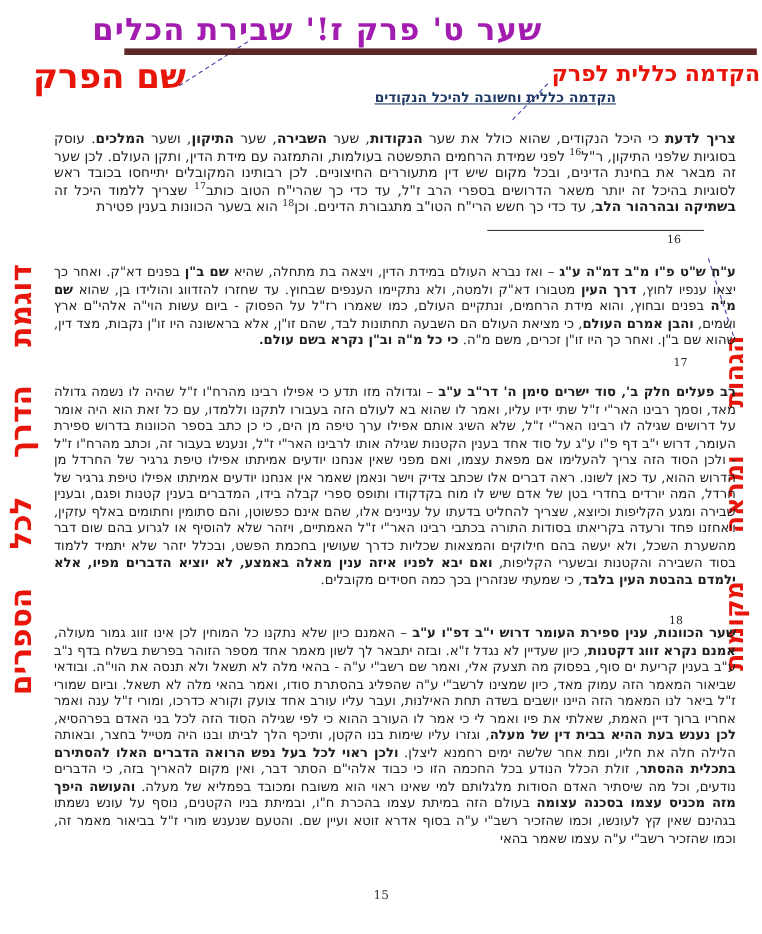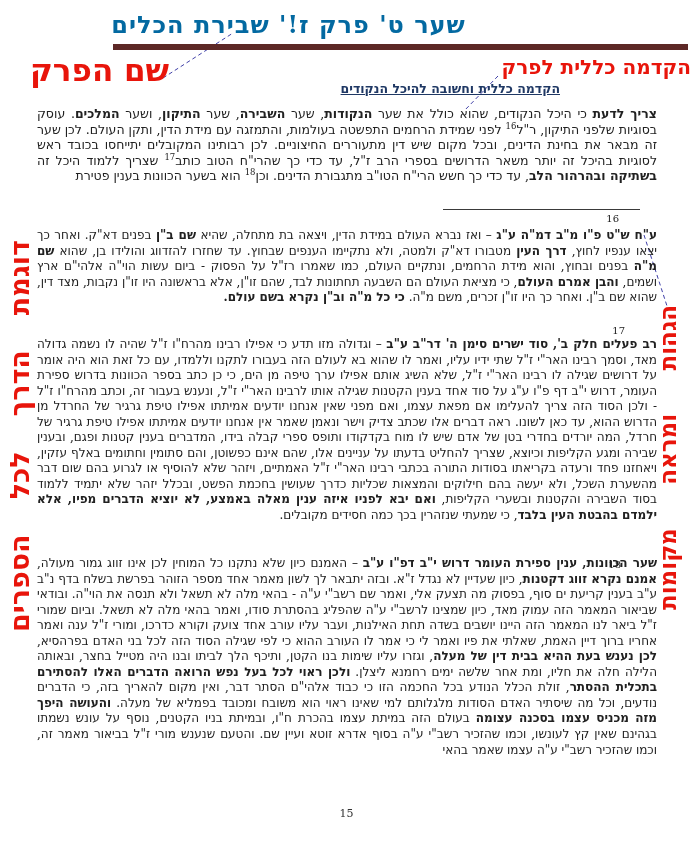--- a/index.html
+++ b/index.html
@@ -1,32 +1,32 @@
 <!DOCTYPE html>
 <html lang="he"><head>
 <meta charset="utf-8">
 <style>
   html,body{margin:0;padding:0;background:#ffffff;}
   .page{position:relative;width:693px;height:849px;background:#ffffff;overflow:hidden;
         font-family:"DejaVu Serif","DejaVu Sans",serif;color:#1f1f1f;}
   .connectors{position:absolute;left:0;top:0;width:693px;height:849px;pointer-events:none;}
   .title{position:absolute;top:10px;left:0;width:577px;text-align:center;direction:rtl;
-         font-size:24px;font-weight:bold;color:#0369a1;letter-spacing:1px;}
+         font-size:28px;font-weight:bold;color:#a21caf;letter-spacing:1px;}
   .title-bar{position:absolute;top:44px;left:113px;width:575px;height:6px;background:#5d2826;}
   .ann{position:absolute;color:#e8150b;font-weight:bold;direction:rtl;white-space:nowrap;}
   .ann-chapter{left:30px;top:52px;font-size:31px;}
   .ann-intro{right:2px;top:55px;font-size:20px;}
   .ann-vert{position:absolute;color:#e8150b;font-weight:bold;direction:rtl;
             transform:rotate(-90deg);transform-origin:0 0;
             text-align:justify;text-align-last:justify;}
   .ann-left-vert{left:3px;top:632px;width:392px;height:34px;font-size:27px;line-height:34px;}
   .ann-right-vert{left:652px;top:610px;width:305px;height:32px;font-size:23px;line-height:32px;}
   .heading{position:absolute;top:81px;left:300px;width:260px;text-align:right;direction:rtl;
            font-size:12.5px;font-weight:bold;color:#1f3864;text-decoration:underline;}
-  .body-par{position:absolute;left:37px;width:620px;margin:0;direction:rtl;text-align:justify;
+  .body-par{position:absolute;left:37px;width:620px;margin:12px;direction:rtl;text-align:justify;
             font-size:12.5px;line-height:15.6px;color:#212121;}
   .main-par{top:106px;}
   .fn-sep{position:absolute;top:209px;left:443px;width:197px;border-top:1px solid #3a3a3a;height:0;}
   .fn-num{position:absolute;direction:ltr;font-size:10px;color:#222;}
   .fn16-num{top:213px;right:74px;}
   .fn17-num{top:325px;right:68px;}
   .fn18-num{top:559px;right:72px;}
   .fn-text{font-size:12px;line-height:15.55px;}
   .fn16{top:228px;}
   .fn17{top:337px;}

